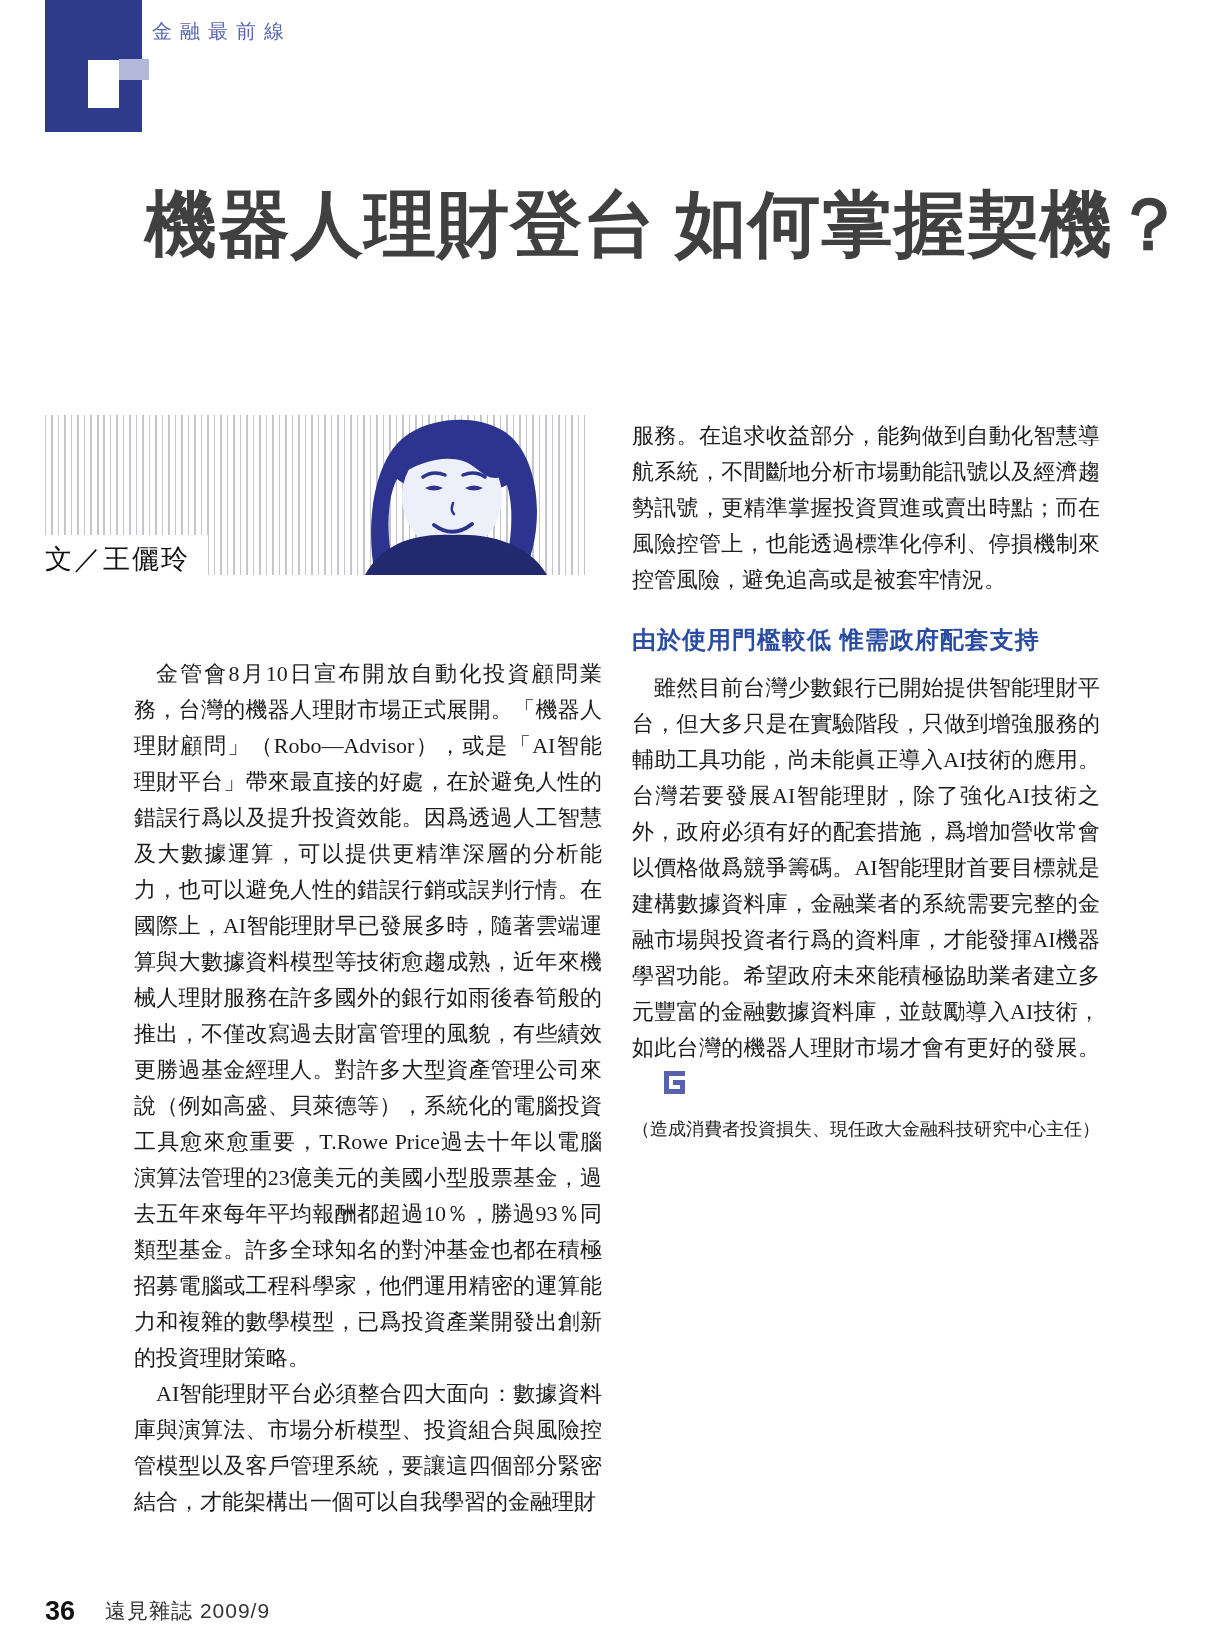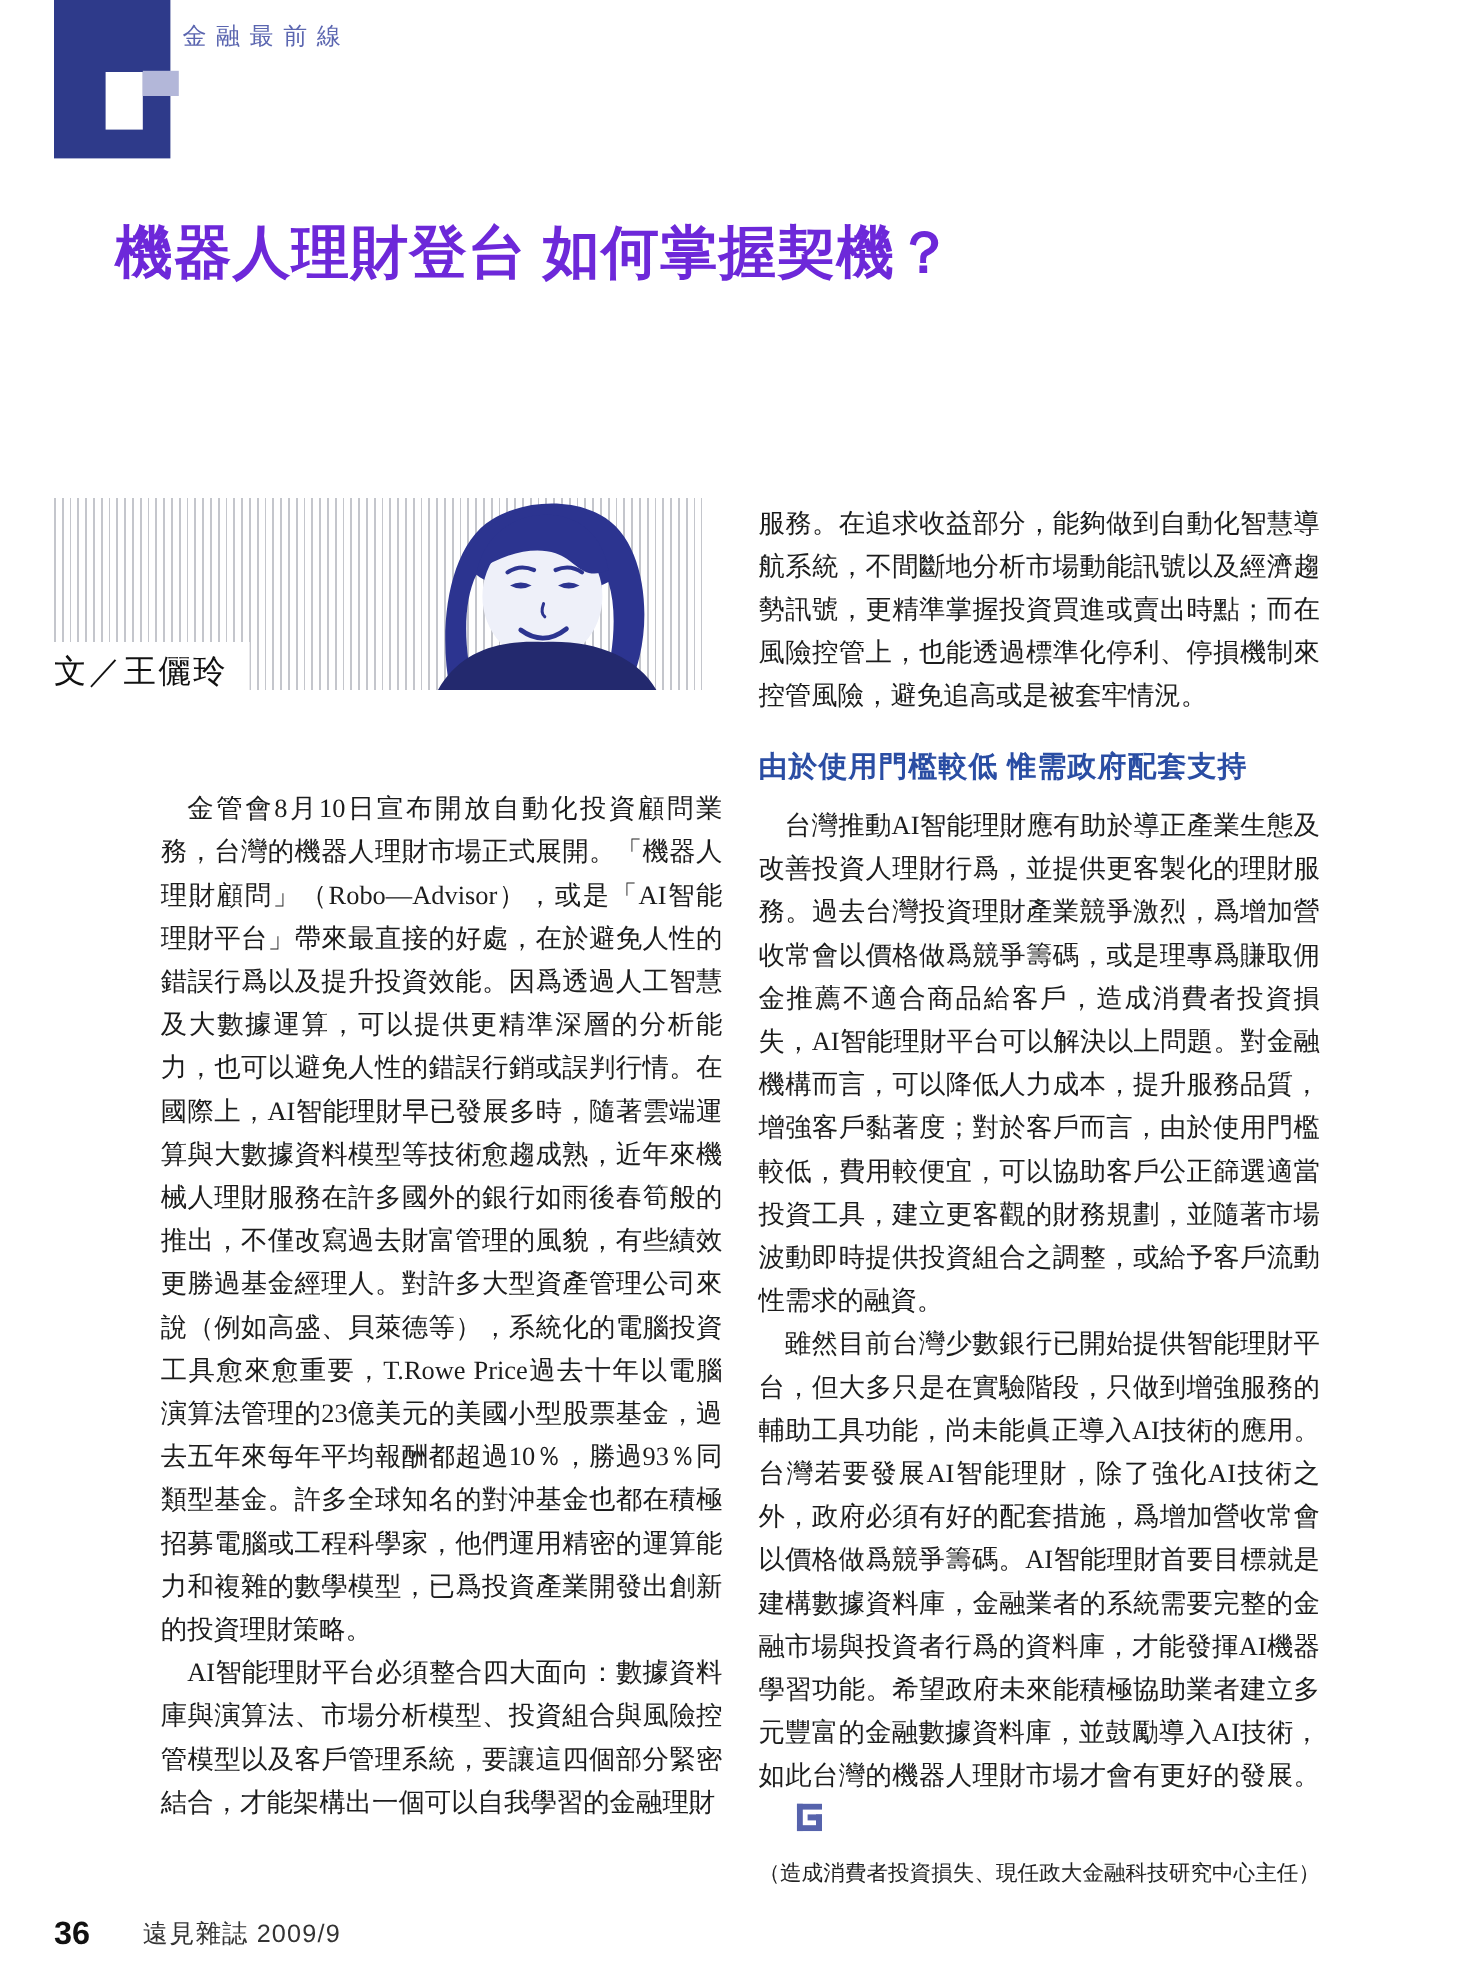--- a/index.html
+++ b/index.html
@@ -39,24 +39,25 @@
     font-size:20px;line-height:1.1;
     color:var(--label-blue);
     letter-spacing:8px;
   }
 
   
   .article-title{
     position:absolute;left:96px;top:186px;width:1090px;
     font-family:"Liberation Serif","DejaVu Serif",serif;
     font-weight:700;
-    font-size:48px;line-height:1.1;
+    font-size:72px;line-height:1.1;
     letter-spacing:1px;
-    color:#6d28d9;
+    color:#404040;
     white-space:nowrap;
+    text-align:right;
   }
 
   
   .photo{
     position:absolute;left:45px;top:415px;width:540px;height:160px;
     background:
       repeating-linear-gradient(90deg,var(--stripe) 0px,var(--stripe) 1.5px,transparent 1.5px,transparent 6.5px);
   }
   .photo svg.portrait{position:absolute;right:0;bottom:0;display:block;}
   .byline{
@@ -103,21 +104,21 @@
 
   
   .footer{
     position:absolute;left:45px;top:1596px;
     font-family:"Liberation Sans","DejaVu Sans",sans-serif;
     color:#111;
   }
   .footer .page-number{
     display:inline-block;
     font-weight:bold;font-size:27px;
-    margin-right:44px;
+    margin-right:30px;
     vertical-align:baseline;
   }
   .footer .magazine-name{
     display:inline-block;
     font-size:21px;color:#333;
     vertical-align:2px;
     letter-spacing:1px;
   }
 </style>
 </head>
@@ -162,21 +163,20 @@
   </div>
 
   <div class="col col-left">
     <p class="indent">金管會8月10日宣布開放自動化投資顧問業務，台灣的機器人理財市場正式展開。「機器人理財顧問」（Robo—Advisor），或是「AI智能理財平台」帶來最直接的好處，在於避免人性的錯誤行爲以及提升投資效能。因爲透過人工智慧及大數據運算，可以提供更精準深層的分析能力，也可以避免人性的錯誤行銷或誤判行情。在國際上，AI智能理財早已發展多時，隨著雲端運算與大數據資料模型等技術愈趨成熟，近年來機械人理財服務在許多國外的銀行如雨後春筍般的推出，不僅改寫過去財富管理的風貌，有些績效更勝過基金經理人。對許多大型資產管理公司來說（例如高盛、貝萊德等），系統化的電腦投資工具愈來愈重要，T.Rowe Price過去十年以電腦演算法管理的23億美元的美國小型股票基金，過去五年來每年平均報酬都超過10％，勝過93％同類型基金。許多全球知名的對沖基金也都在積極招募電腦或工程科學家，他們運用精密的運算能力和複雜的數學模型，已爲投資產業開發出創新的投資理財策略。</p>
     <p class="indent">AI智能理財平台必須整合四大面向：數據資料庫與演算法、市場分析模型、投資組合與風險控管模型以及客戶管理系統，要讓這四個部分緊密結合，才能架構出一個可以自我學習的金融理財</p>
   </div>
 
   <div class="col col-right">
     <p>服務。在追求收益部分，能夠做到自動化智慧導航系統，不間斷地分析市場動能訊號以及經濟趨勢訊號，更精準掌握投資買進或賣出時點；而在風險控管上，也能透過標準化停利、停損機制來控管風險，避免追高或是被套牢情況。</p>
     <h2 class="subheading">由於使用門檻較低 惟需政府配套支持</h2>
-    <p class="indent">台灣推動AI智能理財應有助於導正產業生態及改善投資人理財行爲，並提供更客製化的理財服務。過去台灣投資理財產業競爭激烈，爲增加營收常會以價格做爲競爭籌碼，或是理專爲賺取佣金推薦不適合商品給客戶，造成消費者投資損失，AI智能理財平台可以解決以上問題。對金融機構而言，可以降低人力成本，提升服務品質，增強客戶黏著度；對於客戶而言，由於使用門檻較低，費用較便宜，可以協助客戶公正篩選適當投資工具，建立更客觀的財務規劃，並隨著市場波動即時提供投資組合之調整，或給予客戶流動性需求的融資。</p>
     <p class="indent">
       <span>雖然目前台灣少數銀行已開始提供智能理財平台，但大多只是在實驗階段，只做到增強服務的輔助工具功能，尚未能眞正導入AI技術的應用。台灣若要發展AI智能理財，除了強化AI技術之外，政府必須有好的配套措施，爲增加營收常會以價格做爲競爭籌碼。AI智能理財首要目標就是建構數據資料庫，金融業者的系統需要完整的金融市場與投資者行爲的資料庫，才能發揮AI機器學習功能。希望政府未來能積極協助業者建立多元豐富的金融數據資料庫，並鼓勵導入AI技術，如此台灣的機器人理財市場才會有更好的發展。</span><span class="endmark">
         <svg width="21" height="23" viewBox="0 0 21 23" xmlns="http://www.w3.org/2000/svg" aria-hidden="true">
           <rect x="0" y="0" width="21" height="5" fill="#5663ac"></rect>
           <rect x="0" y="0" width="5" height="23" fill="#5663ac"></rect>
           <rect x="0" y="18" width="21" height="5" fill="#5663ac"></rect>
           <rect x="16" y="9" width="5" height="11" fill="#5663ac"></rect>
           <rect x="9" y="9" width="12" height="5" fill="#5663ac"></rect>
         </svg>
       </span>

